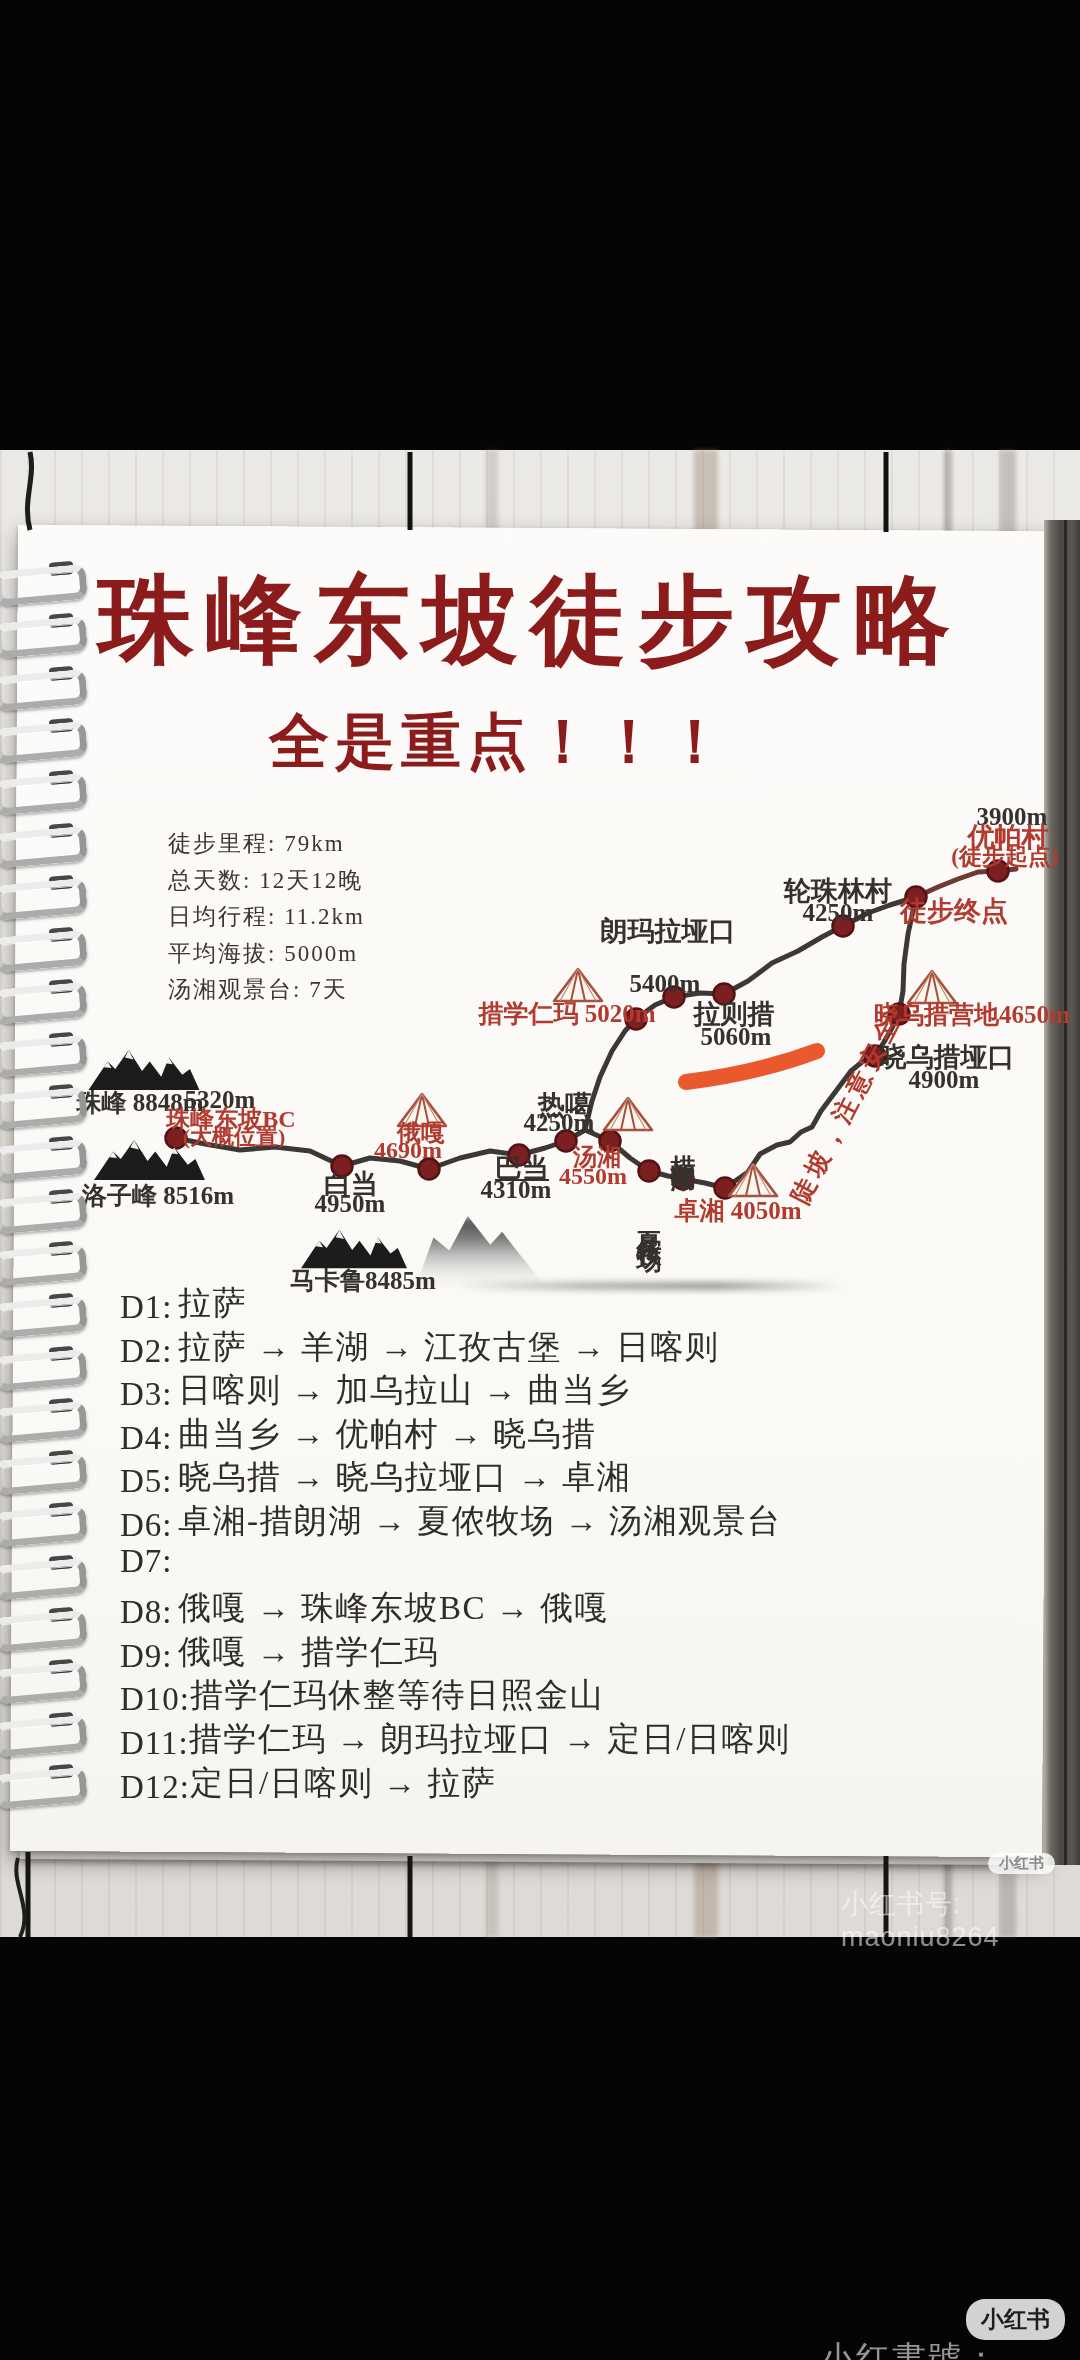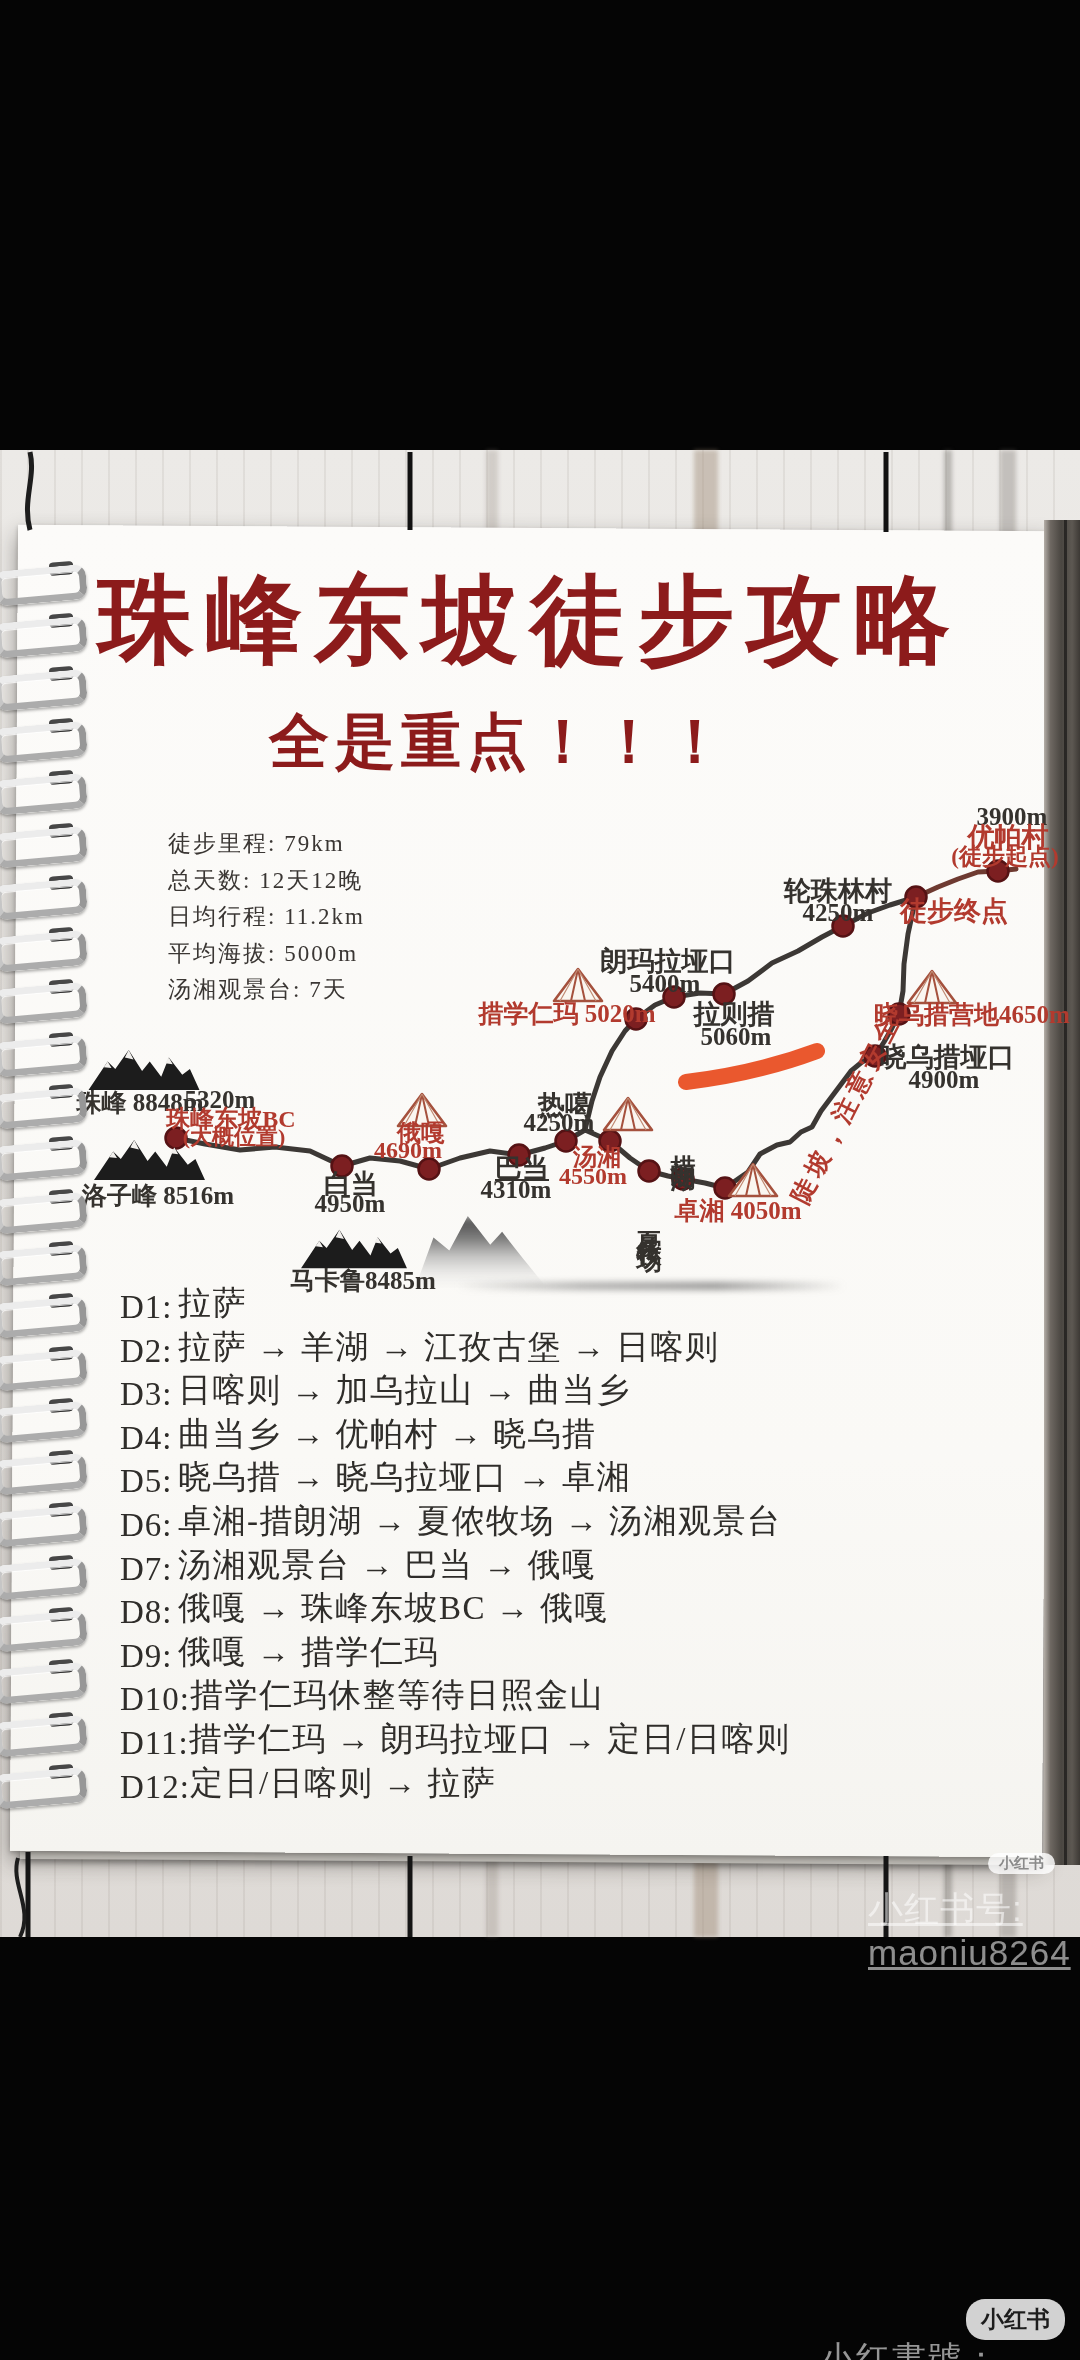--- a/index.html
+++ b/index.html
@@ -40,22 +40,22 @@
   .itin-day{font-size:33px;color:#2f2d2a;min-width:58px;letter-spacing:1px;}
   .itin-route{font-size:33px;color:#2f2d2a;letter-spacing:1.5px;white-space:nowrap;}
   .blur-mtn{position:absolute;filter:blur(5px);
         background:linear-gradient(180deg,rgba(40,40,40,.85) 0%,rgba(90,90,90,.8) 30%,rgba(150,150,150,.55) 55%,rgba(200,200,200,.25) 80%,rgba(200,200,200,0) 100%);
         clip-path:polygon(0 100%,14% 30%,26% 48%,40% 0,57% 40%,66% 22%,80% 55%,100% 100%);}
   .blur-bar{position:absolute;filter:blur(3px);background:linear-gradient(90deg,rgba(120,120,120,0),rgba(110,110,110,.5),rgba(90,90,90,.6),rgba(120,120,120,0));}
   
   .photo-badge{position:absolute;left:988px;top:1853px;padding:1px 11px;border-radius:13px;
         background:rgba(255,255,255,.82);color:#8a8a8a;font-size:15px;font-weight:700;
         font-family:"Liberation Sans","DejaVu Sans",sans-serif;}
-  .photo-id{position:absolute;left:868px;top:1886px;color:rgba(255,255,255,.55);font-size:35px;letter-spacing:1px;
-        font-family:"Liberation Sans","DejaVu Sans",sans-serif;text-decoration:underline;}
+  .photo-id{position:absolute;left:841px;top:1886px;color:rgba(255,255,255,.55);font-size:27px;letter-spacing:1px;
+        font-family:"Liberation Sans","DejaVu Sans",sans-serif;}
   .footer-badge{position:absolute;left:966px;top:2299px;padding:5px 15px;border-radius:19px;
         background:#d2d2d2;color:#1d1d1d;font-size:23px;font-weight:700;
         font-family:"Liberation Sans","DejaVu Sans",sans-serif;}
   .footer-id{position:absolute;left:820px;top:2336px;color:#969696;font-size:34px;letter-spacing:2px;
         font-family:"Liberation Sans","DejaVu Sans",sans-serif;}
   svg.overlay{position:absolute;left:0;top:0;width:1080px;height:2360px;pointer-events:none;}
 </style>
 </head>
 <body>
 
@@ -153,21 +153,21 @@
   <div id="labels">
       <div class="map-label" style="left: 1012px; top: 817px; font-size: 25px; color: rgb(53, 50, 46);">3900m</div>
       <div class="map-label" style="left: 1008px; top: 837px; font-size: 27px; color: rgb(178, 58, 46);">优帕村</div>
       <div class="map-label" style="left: 1005px; top: 856px; font-size: 23px; color: rgb(178, 58, 46);">(徒步起点)</div>
       <div class="map-label" style="left: 838px; top: 891px; font-size: 27px; color: rgb(53, 50, 46);">轮珠林村</div>
       <div class="map-label" style="left: 838px; top: 913px; font-size: 25px; color: rgb(53, 50, 46);">4250m</div>
       <div class="map-label" style="left: 954px; top: 911px; font-size: 27px; color: rgb(178, 58, 46);">徒步终点</div>
       <div class="map-label" style="left: 972px; top: 1014px; font-size: 25px; color: rgb(178, 58, 46);">晓乌措营地4650m</div>
       <div class="map-label" style="left: 947px; top: 1057px; font-size: 27px; color: rgb(53, 50, 46);">晓乌措垭口</div>
       <div class="map-label" style="left: 944px; top: 1080px; font-size: 25px; color: rgb(53, 50, 46);">4900m</div>
-      <div class="map-label" style="left: 668px; top: 961px; font-size: 27px; color: rgb(53, 50, 46);">朗玛拉垭口</div>
+      <div class="map-label" style="left: 668px; top: 931px; font-size: 27px; color: rgb(53, 50, 46);">朗玛拉垭口</div>
       <div class="map-label" style="left: 665px; top: 984px; font-size: 25px; color: rgb(53, 50, 46);">5400m</div>
       <div class="map-label" style="left: 734px; top: 1014px; font-size: 27px; color: rgb(53, 50, 46);">拉则措</div>
       <div class="map-label" style="left: 736px; top: 1037px; font-size: 25px; color: rgb(53, 50, 46);">5060m</div>
       <div class="map-label" style="left: 567px; top: 1013px; font-size: 25px; color: rgb(178, 58, 46);">措学仁玛 5020m</div>
       <div class="map-label" style="left: 565px; top: 1105px; font-size: 27px; color: rgb(53, 50, 46);">热噶</div>
       <div class="map-label" style="left: 559px; top: 1123px; font-size: 25px; color: rgb(53, 50, 46);">4250m</div>
       <div class="map-label" style="left: 597px; top: 1157px; font-size: 24px; color: rgb(178, 58, 46);">汤湘</div>
       <div class="map-label" style="left: 593px; top: 1176px; font-size: 24px; color: rgb(178, 58, 46);">4550m</div>
       <div class="map-label" style="left: 522px; top: 1168px; font-size: 27px; color: rgb(53, 50, 46); text-decoration: underline;">巴当</div>
       <div class="map-label" style="left: 516px; top: 1190px; font-size: 25px; color: rgb(53, 50, 46);">4310m</div>
@@ -208,21 +208,20 @@
       <div class="itin-row" style="top: 1455.4px;">
         <span class="itin-day">D5:</span>
         <span class="itin-route">晓乌措 → 晓乌拉垭口 → 卓湘</span>
       </div>
       <div class="itin-row" style="top: 1499px;">
         <span class="itin-day">D6:</span>
         <span class="itin-route">卓湘-措朗湖 → 夏侬牧场 → 汤湘观景台</span>
       </div>
       <div class="itin-row" style="top: 1542.6px;">
         <span class="itin-day">D7:</span>
-        <span class="itin-route">汤湘观景台 → 巴当 → 俄嘎</span>
       </div>
       <div class="itin-row" style="top: 1586.2px;">
         <span class="itin-day">D8:</span>
         <span class="itin-route">俄嘎 → 珠峰东坡BC → 俄嘎</span>
       </div>
       <div class="itin-row" style="top: 1629.8px;">
         <span class="itin-day">D9:</span>
         <span class="itin-route">俄嘎 → 措学仁玛</span>
       </div>
       <div class="itin-row" style="top: 1673.4px;">

